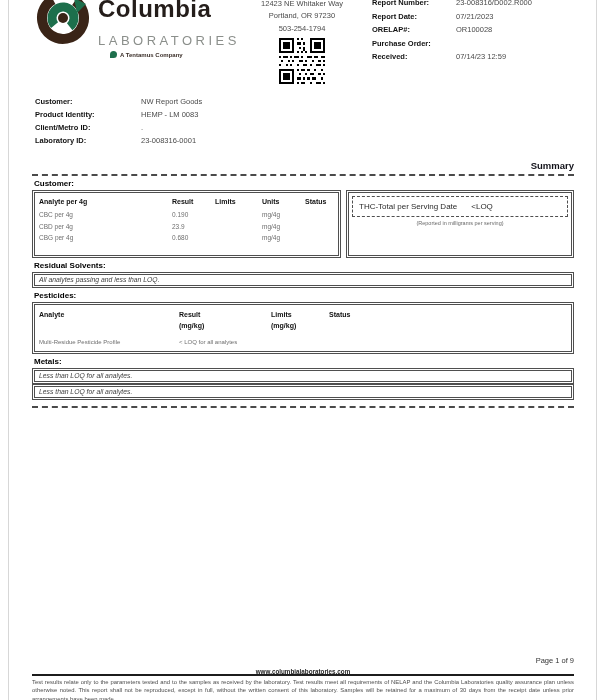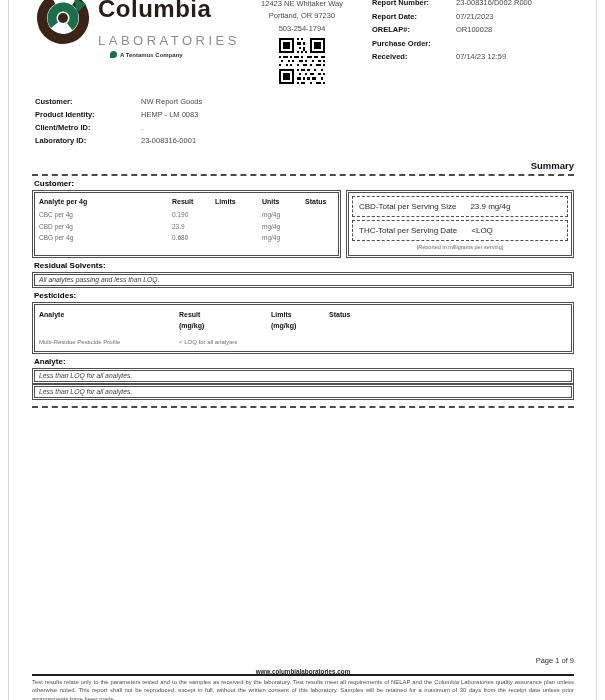--- a/index.html
+++ b/index.html
@@ -205,24 +205,20 @@
           <div class="c"></div>
           <div class="c">mg/4g</div>
           <div class="c"></div>
         </div>
       </div>
     </div>
 
     <div class="dbox totals-box">
       <div class="dbox-inner">
         <div class="total-line">
-          <span class="t-lbl">CBD-Total per Serving Size</span>
-          <span class="t-val">23.9 mg/4g</span>
-        </div>
-        <div class="total-line">
           <span class="t-lbl">THC-Total per Serving Date</span>
           <span class="t-val">&lt;LOQ</span>
         </div>
         <div class="totals-caption">(Reported in milligrams per serving)</div>
       </div>
     </div>
   </div>
 
   <div class="sec-head">Residual Solvents:</div>
   <div class="dbox note-box">
@@ -252,21 +248,21 @@
           <div></div>
         </div>
         <div class="c">Multi-Residue Pesticide Profile</div>
         <div class="c">&lt; LOQ for all analytes</div>
         <div class="c"></div>
         <div class="c"></div>
       </div>
     </div>
   </div>
 
-  <div class="sec-head">Analyte:</div>
+  <div class="sec-head">Metals:</div>
   <div class="dbox note-box">
     <div class="dbox-inner">
       <div class="note">Less than LOQ for all analytes.</div>
     </div>
   </div>
 
   <div class="dbox note-box">
     <div class="dbox-inner">
       <div class="note">Less than LOQ for all analytes.</div>
     </div>

